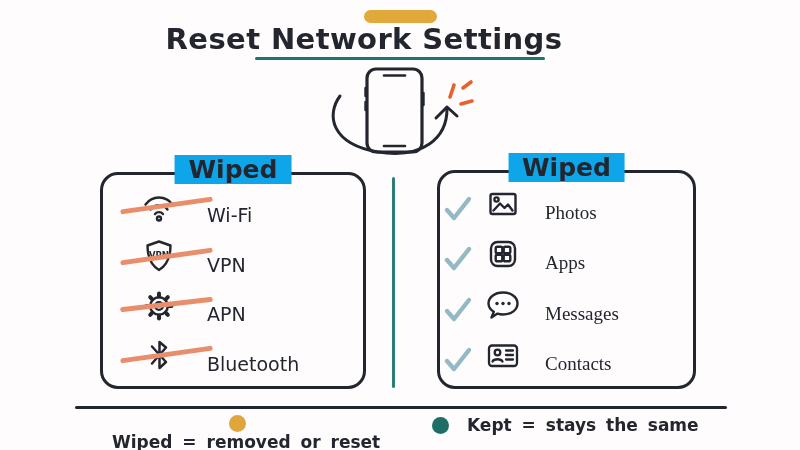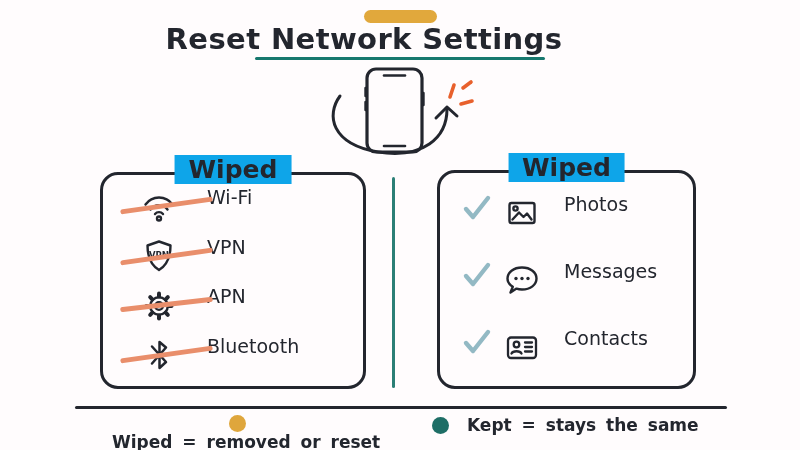--- a/index.html
+++ b/index.html
@@ -18,25 +18,25 @@
   
   .phone-illo{left:323px;top:60px;}
 
   
   .panel{border:3px solid #23262e;border-radius:18px;}
   .panel-wiped{left:100px;top:172px;width:260px;height:211px;}
   .panel-kept{left:437px;top:170px;width:253px;height:213px;}
   .panel-title{position:absolute;top:-20px;left:50%;transform:translateX(-50%);
     background:#0ea5e9;padding:0 14px;font-size:25px;font-weight:600;white-space:nowrap;}
   .rows{position:absolute;left:0;right:0;top:6px;bottom:6px;display:flex;flex-direction:column;justify-content:space-around;}
-  .row{display:flex;align-items:flex-start;}
+  .row{display:flex;align-items:flex-end;}
   .icon-wrap{position:relative;width:40px;height:40px;flex:0 0 40px;display:flex;align-items:center;justify-content:center;}
   .panel-wiped .icon-wrap{margin-left:36px;}
   .item-label{font-size:19px;font-weight:500;margin-left:28px;}
-  .panel-kept .row{padding-left:22px;}
+  .panel-kept .row{padding-left:3px;font-family:Liberation Serif, serif;}
   .panel-kept .item-label{margin-left:22px;}
   .check{width:30px;height:30px;flex:0 0 30px;margin-right:10px;display:flex;align-items:center;justify-content:center;}
 
   .strike{position:absolute;left:-19px;width:93px;height:5px;border-radius:3px;background:#e98e6b;}
   .s1{top:17px;transform:rotate(-8deg);}
   .s2{top:16px;transform:rotate(-7deg);}
   .s3{top:18px;transform:rotate(-8deg);}
   .s4{top:17px;transform:rotate(-6.5deg);}
   .s5{top:17px;transform:rotate(-8deg);}
 
@@ -158,20 +158,37 @@
       <span class="icon-wrap">
         <svg width="40" height="40" viewBox="0 0 40 40" fill="none" stroke="#23262e" stroke-width="2.4" stroke-linecap="round" stroke-linejoin="round">
           <rect x="7.5" y="10" width="25" height="20" rx="2"></rect>
           <circle cx="13.5" cy="15.5" r="2.1"></circle>
           <path d="M10.5 26.5 L17 19.5 L21.5 24 L25 20.5 L29.5 26.5"></path>
         </svg>
       </span>
       <span class="item-label">Photos</span>
     </div>
 
+    <div class="row">
+      <span class="check">
+        <svg width="30" height="30" viewBox="0 0 30 30" fill="none" stroke="#93b9c4" stroke-width="4.4" stroke-linecap="round" stroke-linejoin="round">
+            <path d="M4 16 L11 24 L26 5"></path>
+          </svg>
+      </span>
+      <span class="icon-wrap">
+        <svg width="40" height="40" viewBox="0 0 40 40" fill="none" stroke="#23262e" stroke-width="2.4" stroke-linejoin="round">
+          <rect x="8" y="8" width="24" height="24" rx="6.5"></rect>
+          <rect x="12.7" y="12.7" width="6.6" height="6.6" rx="1.6"></rect>
+          <rect x="20.7" y="12.7" width="6.6" height="6.6" rx="1.6"></rect>
+          <rect x="12.7" y="20.7" width="6.6" height="6.6" rx="1.6"></rect>
+          <rect x="20.7" y="20.7" width="6.6" height="6.6" rx="1.6"></rect>
+        </svg>
+      </span>
+      <span class="item-label">Apps</span>
+    </div>
 
     <div class="row">
       <span class="check">
         <svg width="30" height="30" viewBox="0 0 30 30" fill="none" stroke="#93b9c4" stroke-width="4.4" stroke-linecap="round" stroke-linejoin="round">
             <path d="M4 16 L11 24 L26 5"></path>
           </svg>
       </span>
       <span class="icon-wrap">
         <svg width="40" height="40" viewBox="0 0 40 40" fill="none">
           <path d="M20 7.5 C28.5 7.5 34.5 12.3 34.5 18.5 C34.5 24.8 28.5 29.5 20 29.5 C18 29.5 16.2 29.2 14.5 28.6 L8.5 32.5 L10.8 26.8 C7.6 24.7 5.5 21.9 5.5 18.5 C5.5 12.3 11.5 7.5 20 7.5 Z" stroke="#23262e" stroke-width="2.4" stroke-linejoin="round"></path>

